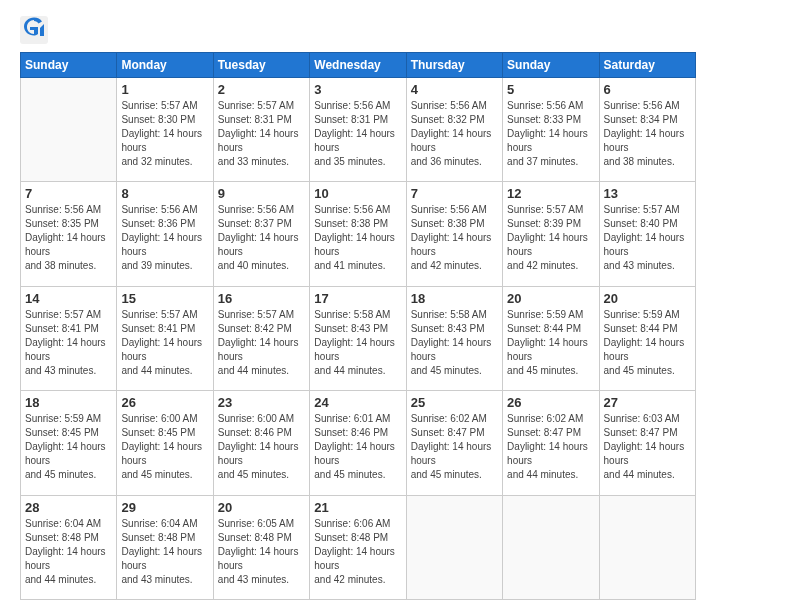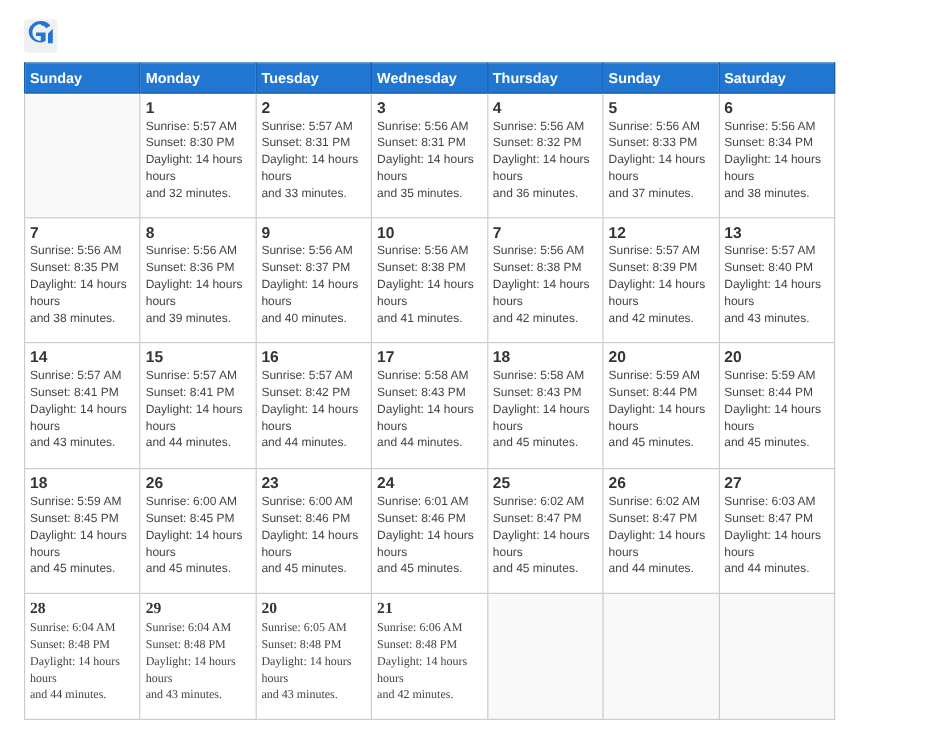--- a/index.html
+++ b/index.html
@@ -94,21 +94,20 @@
     .day-info {
       font-size: 10px;
       color: #444;
       line-height: 1.4;
     }
     .empty-cell {
       background: #f9f9f9;
     }
     tr:last-child td {
       height: 78px;
-      font-family: Liberation Serif, serif;
     }
   </style>
 </head>
 <body>
 
 <div class="page">
   <div class="header">
     <div class="logo">
       <svg class="logo-icon" viewBox="0 0 28 28" xmlns="http://www.w3.org/2000/svg">
         <rect x="0" y="0" width="28" height="28" rx="3" fill="#f0f0f0"></rect>

